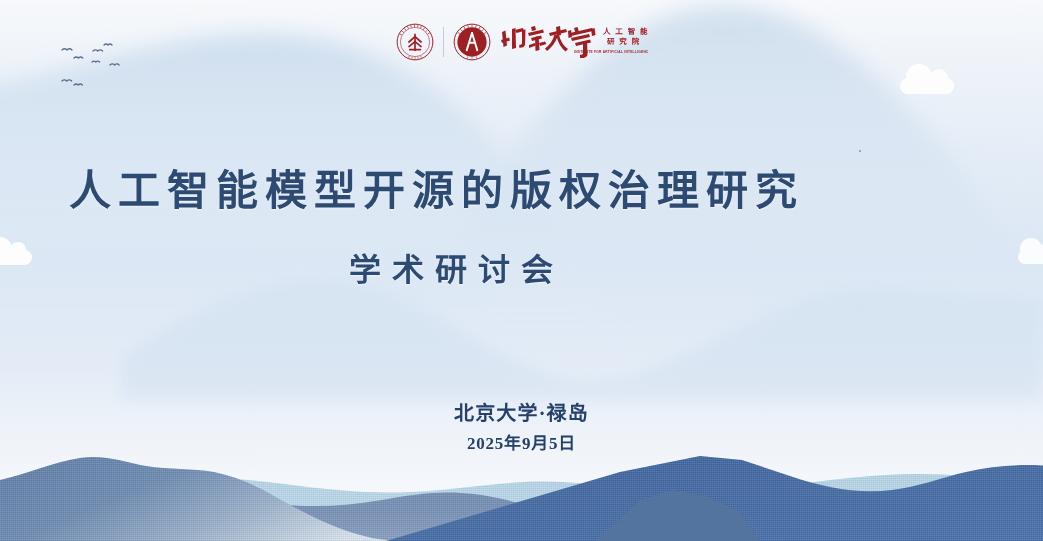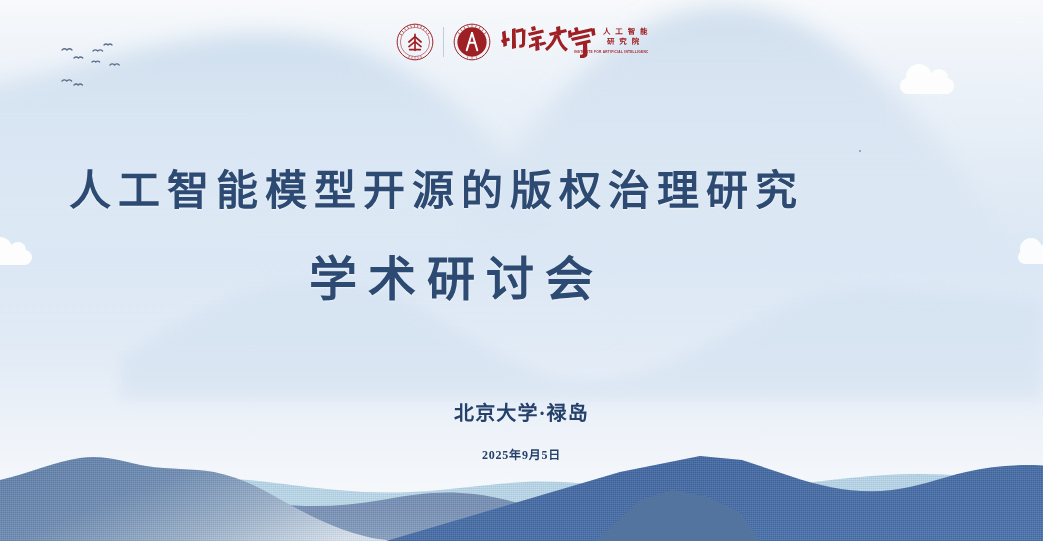--- a/index.html
+++ b/index.html
@@ -127,21 +127,21 @@
     line-height: 1.12;
     font-weight: 700;
     color: #2d4a72;
     letter-spacing: 7px;
     text-indent: 7px;
     margin: 0;
     text-shadow: 0 1px 2px rgba(255,255,255,.55);
   }
   #title-line-2 {
     margin: 38px 0 0 0;
-    font-size: 48px;
+    font-size: 32px;
     line-height: 1.12;
     font-weight: 700;
     color: #2d4a72;
     letter-spacing: 11px;
     text-indent: 11px;
     text-shadow: 0 1px 2px rgba(255,255,255,.55);
     padding-left: 36px;
   }
 
   
@@ -153,25 +153,24 @@
     text-align: center;
     color: #24406b;
   }
   #footer-venue {
     font-size: 20px;
     font-weight: 700;
     letter-spacing: 1.2px;
     line-height: 1.55;
   }
   #footer-date {
-    font-size: 12px;
+    font-size: 17px;
     font-weight: 700;
     letter-spacing: .8px;
     line-height: 1.75;
-    margin-top: 16px;
   }
 </style>
 </head>
 <body>
 
 <div id="poster">
 
   <svg class="layer" viewBox="0 0 1043 541" preserveAspectRatio="none">
     <defs>
       <linearGradient id="gHaze" x1="0" y1="0" x2="0" y2="1">

